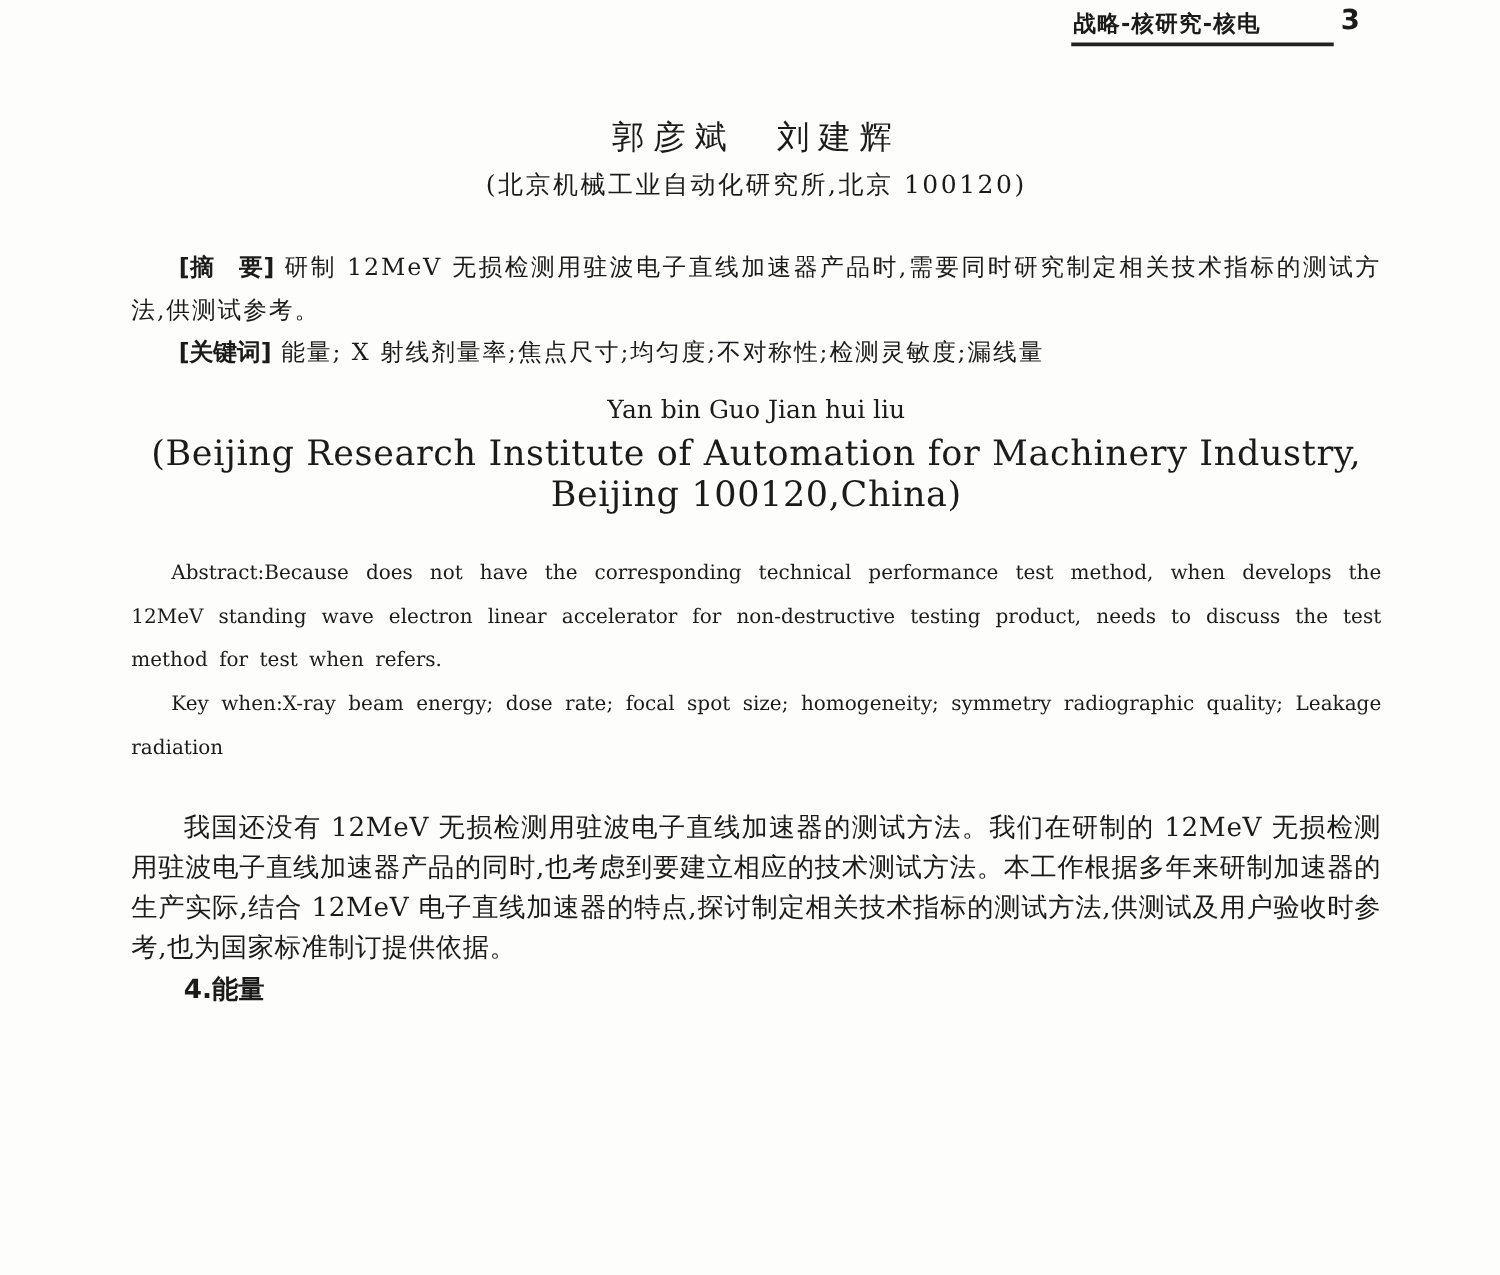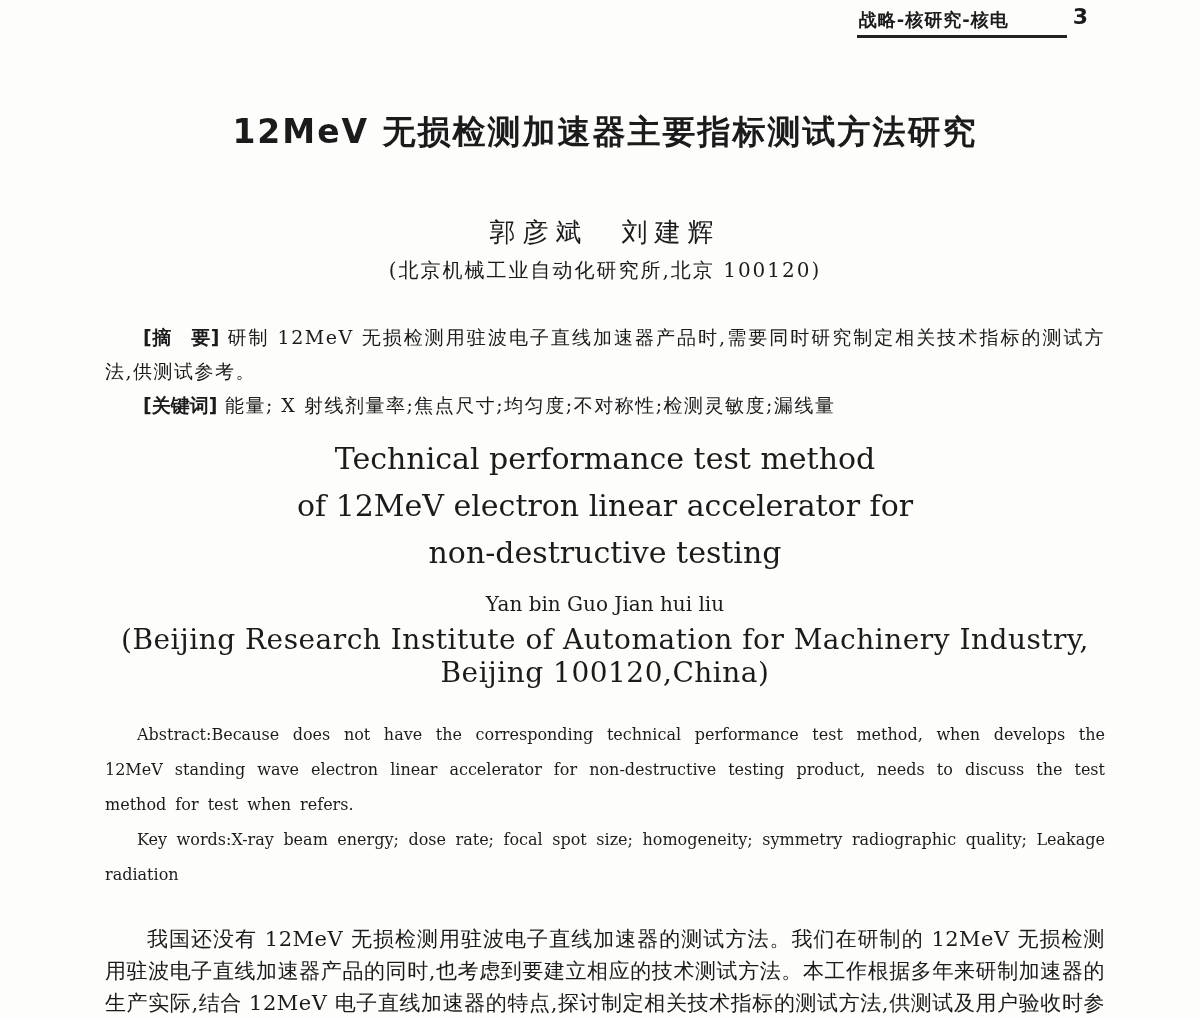--- a/index.html
+++ b/index.html
@@ -124,50 +124,44 @@
 
 <div class="page">
 
   <div class="header">
     <span class="journal-line">战略-核研究-核电</span>
     <span class="page-number">3</span>
   </div>
 
   <div class="content">
 
-    <h1 class="title-cn">12MeV 无损检测加速器主要指标测试方法研究</h1>
 
     <div class="authors-cn">郭彦斌　刘建辉</div>
 
     <div class="affiliation-cn">(北京机械工业自动化研究所,北京 100120)</div>
 
     <p class="cn-meta abstract-cn">
       <span class="meta-label">[摘　要]</span><span> 研制 12MeV 无损检测用驻波电子直线加速器产品时,需要同时研究制定相关技术指标的测试方法,供测试参考。</span>
     </p>
 
     <p class="cn-meta keywords-cn">
       <span class="meta-label">[关键词]</span><span> 能量; X 射线剂量率;焦点尺寸;均匀度;不对称性;检测灵敏度;漏线量</span>
     </p>
 
-    <div class="title-en">
-      <div>Technical performance test method</div>
-      <div>of 12MeV electron linear accelerator for</div>
-      <div>non-destructive testing</div>
-    </div>
 
     <div class="authors-en">Yan bin Guo  Jian hui liu</div>
 
     <div class="affiliation-en">(Beijing Research Institute of Automation for Machinery Industry, Beijing 100120,China)</div>
 
     <p class="en-para abstract-en">
       <span>Abstract:</span><span>Because does not have the corresponding technical performance test method, when develops the 12MeV standing wave electron linear accelerator for non-destructive testing product, needs to discuss the test method for test when refers.</span>
     </p>
 
     <p class="en-para keywords-en">
-      <span>Key words:</span><span>X-ray beam energy; dose rate; focal spot size; homogeneity; symmetry radiographic quality; Leakage radiation</span>
+      <span>Key when:</span><span>X-ray beam energy; dose rate; focal spot size; homogeneity; symmetry radiographic quality; Leakage radiation</span>
     </p>
 
     <p class="body-cn">我国还没有 12MeV 无损检测用驻波电子直线加速器的测试方法。我们在研制的 12MeV 无损检测用驻波电子直线加速器产品的同时,也考虑到要建立相应的技术测试方法。本工作根据多年来研制加速器的生产实际,结合 12MeV 电子直线加速器的特点,探讨制定相关技术指标的测试方法,供测试及用户验收时参考,也为国家标准制订提供依据。</p>
 
     <div class="section-heading">4.能量</div>
 
   </div>
 </div>
 
 </body></html>

